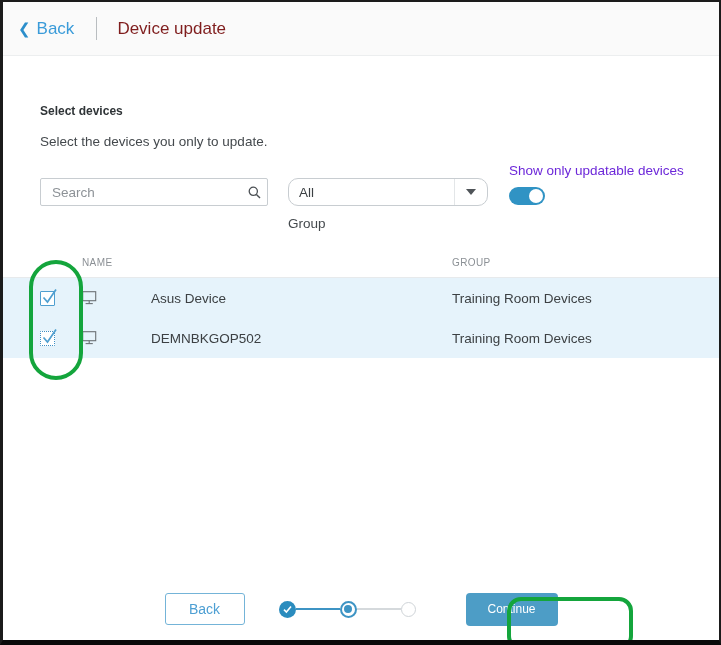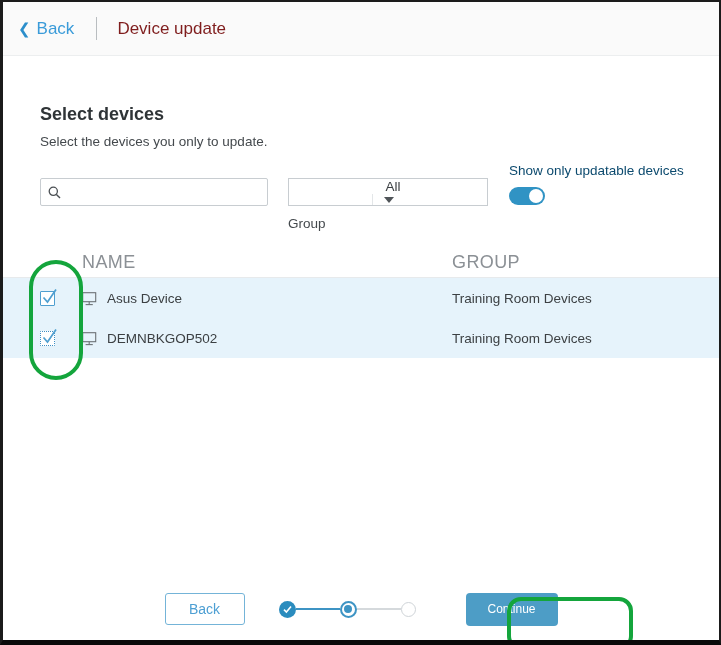--- a/index.html
+++ b/index.html
@@ -71,21 +71,21 @@
     top: 54px;
     right: 0;
     bottom: 0;
     background: #ffffff;
   }
 
   .section-title {
     position: absolute;
     left: 37px;
     top: 48px;
-    font-size: 18px;
+    font-size: 12px;
     font-weight: bold;
     color: #2f3437;
   }
   .section-sub {
     position: absolute;
     left: 37px;
     top: 78px;
     font-size: 13.5px;
     color: #44494d;
   }
@@ -131,27 +131,26 @@
     font-size: 13.5px;
     color: #44494d;
   }
   .group-select-wrap {
     position: absolute;
     left: 285px;
     top: 122px;
     width: 200px;
     height: 28px;
     border: 1px solid #c8cdd1;
-    border-radius: 0;
+    border-radius: 10px;
     background: #fff;
     box-sizing: border-box;
     display: flex;
     align-items: center;
     cursor: pointer;
-    flex-direction: column;
   }
   .group-value {
     flex: 1;
     padding-left: 10px;
     font-size: 13.5px;
     color: #3c4043;
   }
   .group-arrow-box {
     width: 32px;
     height: 100%;
@@ -165,21 +164,21 @@
     border-left: 5px solid transparent;
     border-right: 5px solid transparent;
     border-top: 6px solid #4f5458;
   }
 
   .toggle-label {
     position: absolute;
     left: 506px;
     top: 107px;
     font-size: 13.5px;
-    color: #0c4a6e;
+    color: #6d28d9;
     white-space: nowrap;
   }
   .toggle {
     position: absolute;
     left: 506px;
     top: 131px;
     width: 36px;
     height: 18px;
     border-radius: 9px;
     background: #3093c4;
@@ -204,41 +203,42 @@
   }
   .thead {
     display: flex;
     align-items: center;
     height: 30px;
     border-bottom: 1px solid #e7eaec;
     padding-left: 37px;
     box-sizing: border-box;
   }
   .th {
-    font-size: 18px;
+    font-size: 10px;
     color: #8b9095;
     letter-spacing: .4px;
   }
   .col-check { width: 42px; flex: none; }
   .col-name  { width: 370px; flex: none; }
   .col-group { flex: 1; }
 
   .trow {
     display: flex;
     align-items: center;
     height: 40px;
     padding-left: 37px;
     box-sizing: border-box;
     background: #e6f3fb;
   }
   .cell {
     font-size: 13.5px;
     color: #3c4043;
     display: flex;
-    align-items: flex-end;
+    align-items: flex-start;
+    gap: 44px;
   }
   .chk {
     width: 15px;
     height: 15px;
     border: 1px solid #4f9fd0;
     border-radius: 1px;
     background: #ffffff;
     position: relative;
     cursor: pointer;
     box-sizing: border-box;
@@ -349,20 +349,21 @@
     <div class="header-divider"></div>
     <div class="header-title">Device update</div>
   </div>
 
   <div class="content">
 
     <div class="section-title">Select devices</div>
     <div class="section-sub">Select the devices you only to update.</div>
 
     <div class="search-wrap">
+      <input class="search-input" type="text" placeholder="Search" style="">
       <span class="search-icon">
         <svg width="13" height="13" viewBox="0 0 13 13">
           <circle cx="5.3" cy="5.3" r="4.1" fill="none" stroke="#4a4f53" stroke-width="1.3"></circle>
           <line x1="8.4" y1="8.4" x2="12" y2="12" stroke="#4a4f53" stroke-width="1.4"></line>
         </svg>
       </span>
     </div>
 
     <div class="group-label">Group</div>
     <div class="group-select-wrap">

